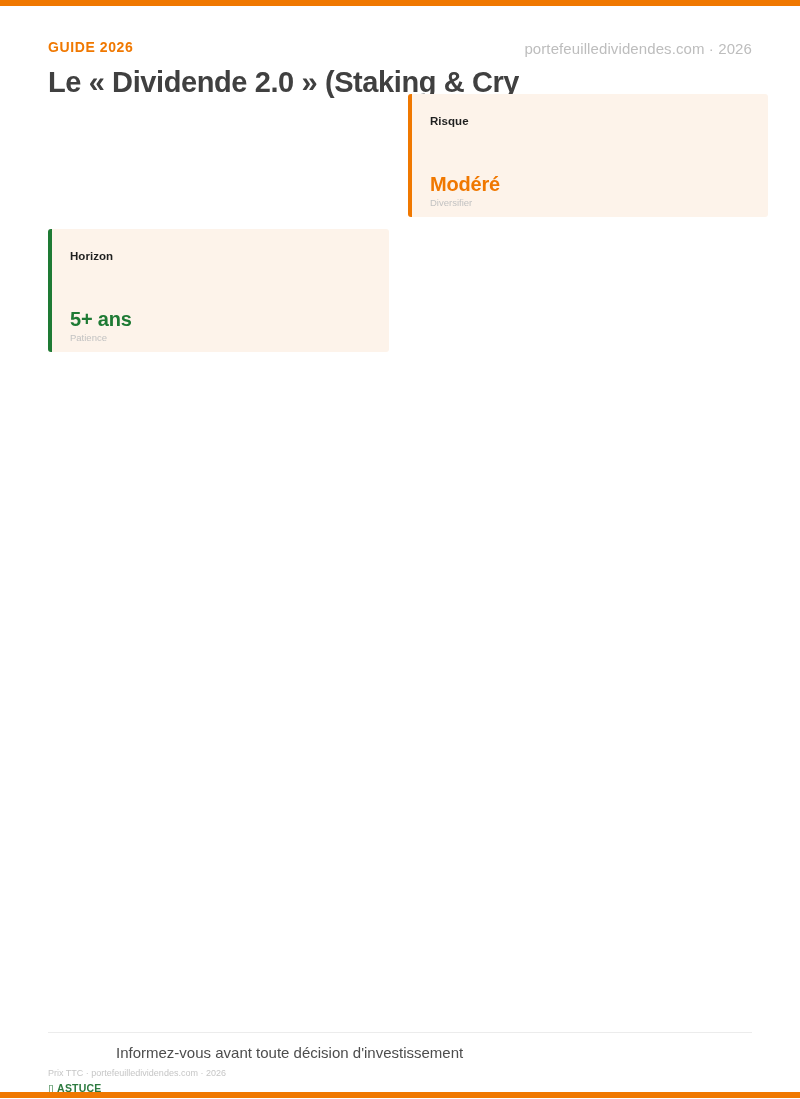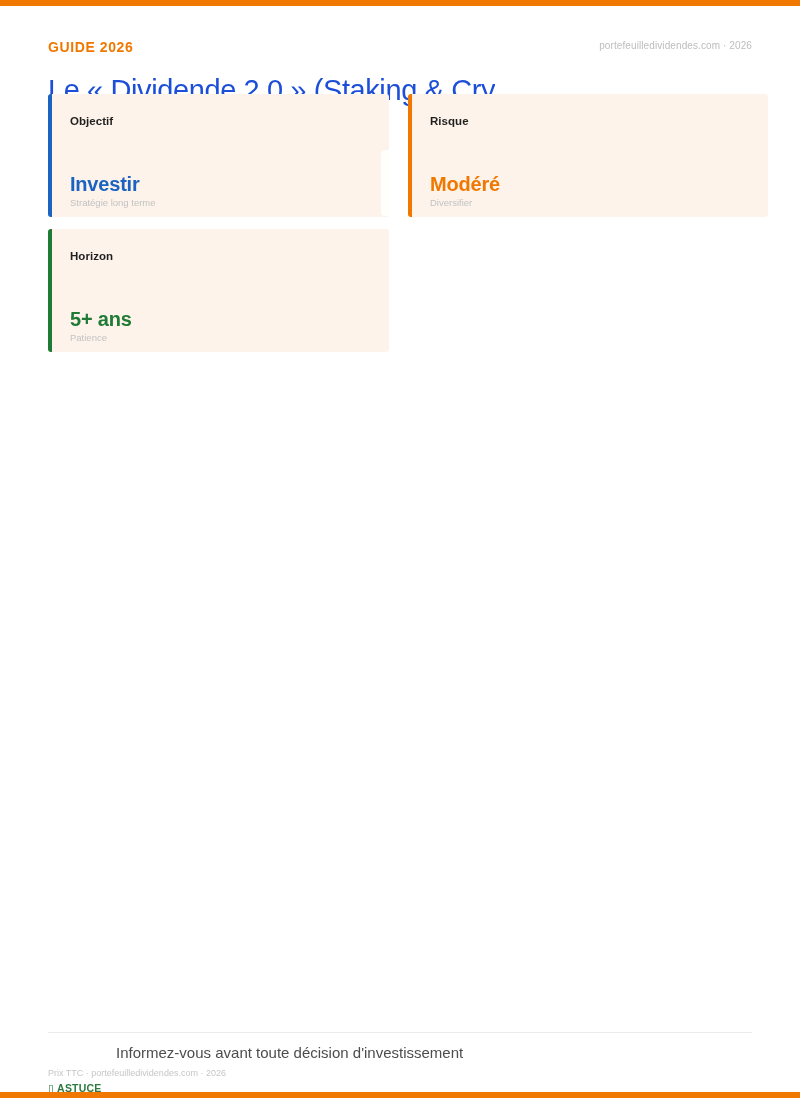--- a/index.html
+++ b/index.html
@@ -49,33 +49,33 @@
     font-size: 14px;
     font-weight: bold;
     letter-spacing: 0.6px;
     color: #F07800;
     white-space: nowrap;
   }
   .source {
     position: absolute;
     right: 0;
     top: 4px;
-    font-size: 10px;
+    font-size: 15px;
     color: #BDBDBD;
     letter-spacing: 0.1px;
     white-space: nowrap;
   }
   .title {
     position: absolute;
     left: 0;
-    top: 36px;
+    top: 28px;
     font-size: 29px;
     line-height: 36px;
-    font-weight: normal;
-    color: #1d4ed8;
+    font-weight: bold;
+    color: #404040;
     letter-spacing: -0.4px;
     white-space: nowrap;
     overflow: hidden;
   }
 
   
   .cards {
     position: absolute;
     left: 48px;
     top: 94px;
@@ -200,26 +200,20 @@
 <div class="rule-top"></div>
 
 <div class="header">
   <div class="eyebrow">GUIDE 2026</div>
   <div class="source">portefeuilledividendes.com · 2026</div>
   <div class="title">Le « Dividende 2.0 » (Staking &amp; Cry</div>
 </div>
 
 <div class="cards">
 
-  <div class="card card-1">
-    <div class="accent" style="background:#1A63C0"></div>
-    <div class="card-label">Objectif</div>
-    <div class="card-value" style="color:#1A63C0">Investir</div>
-    <div class="card-sub">Stratégie long terme</div>
-  </div>
 
   <div class="panel-artifact"></div>
 
   <div class="card card-2">
     <div class="accent" style="background:#F07800"></div>
     <div class="card-label">Risque</div>
     <div class="card-value" style="color:#F07800">Modéré</div>
     <div class="card-sub">Diversifier</div>
   </div>
 

